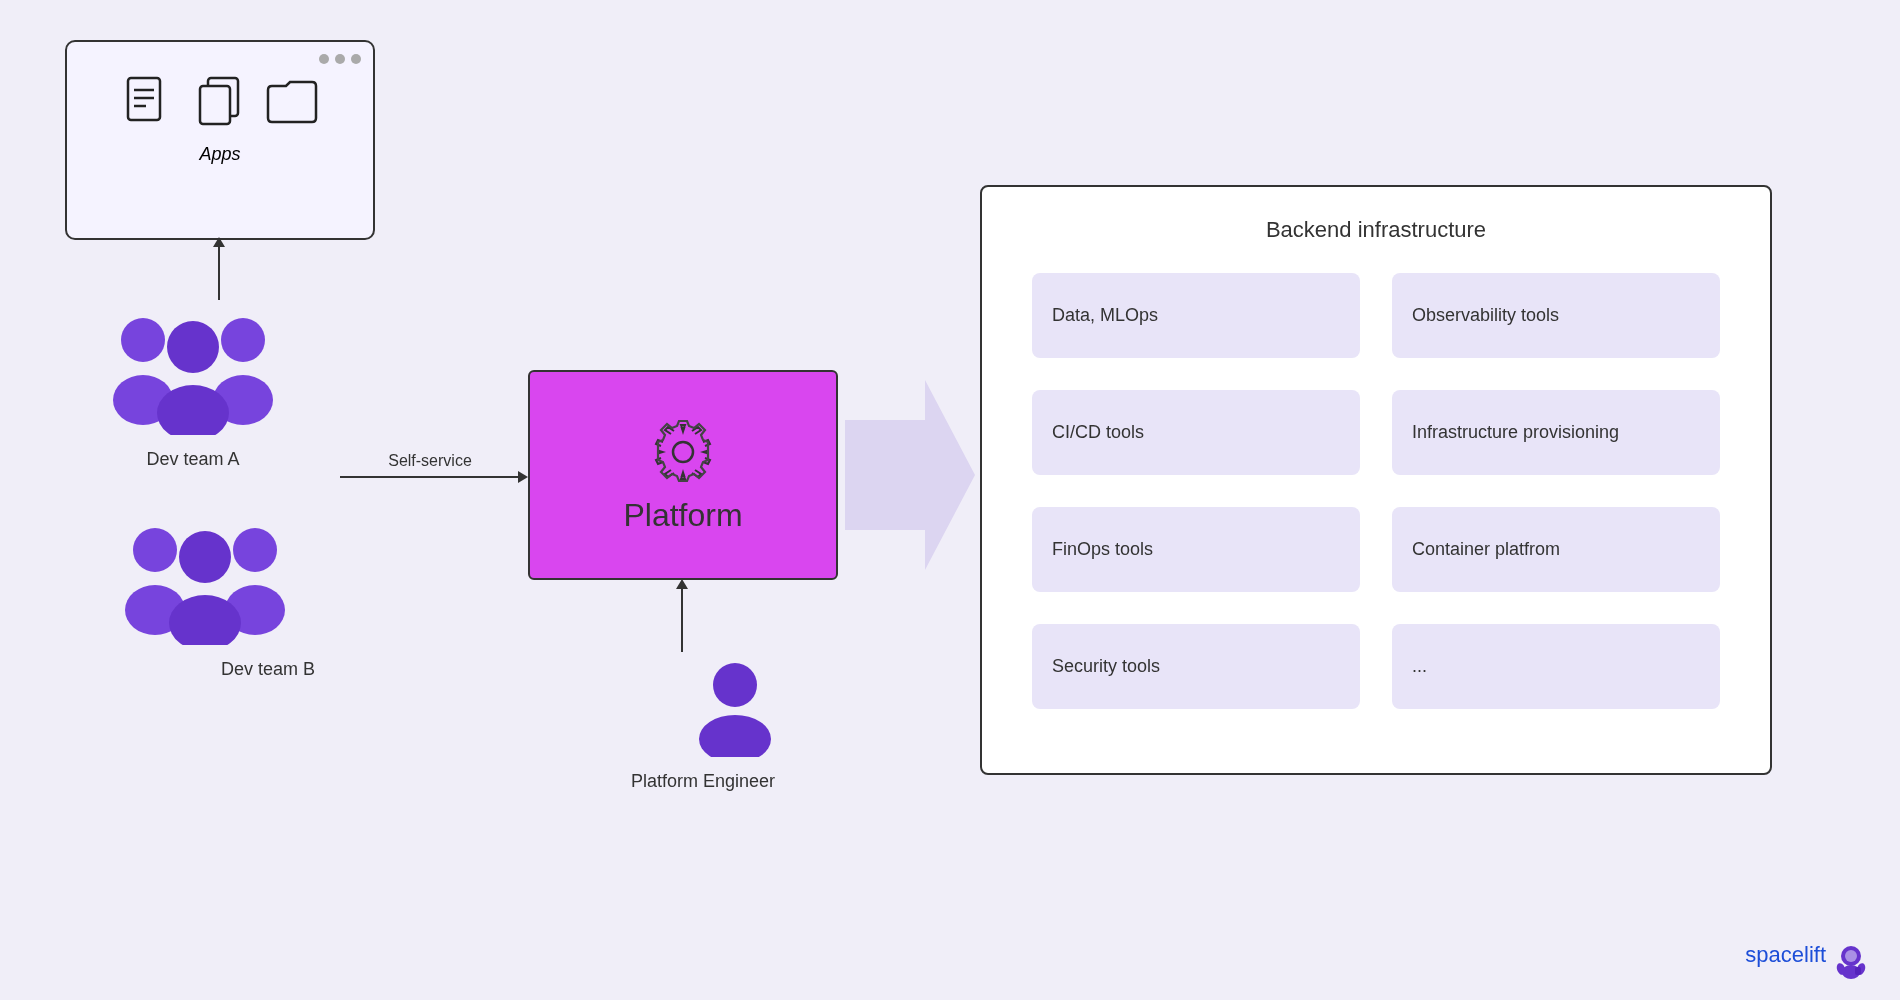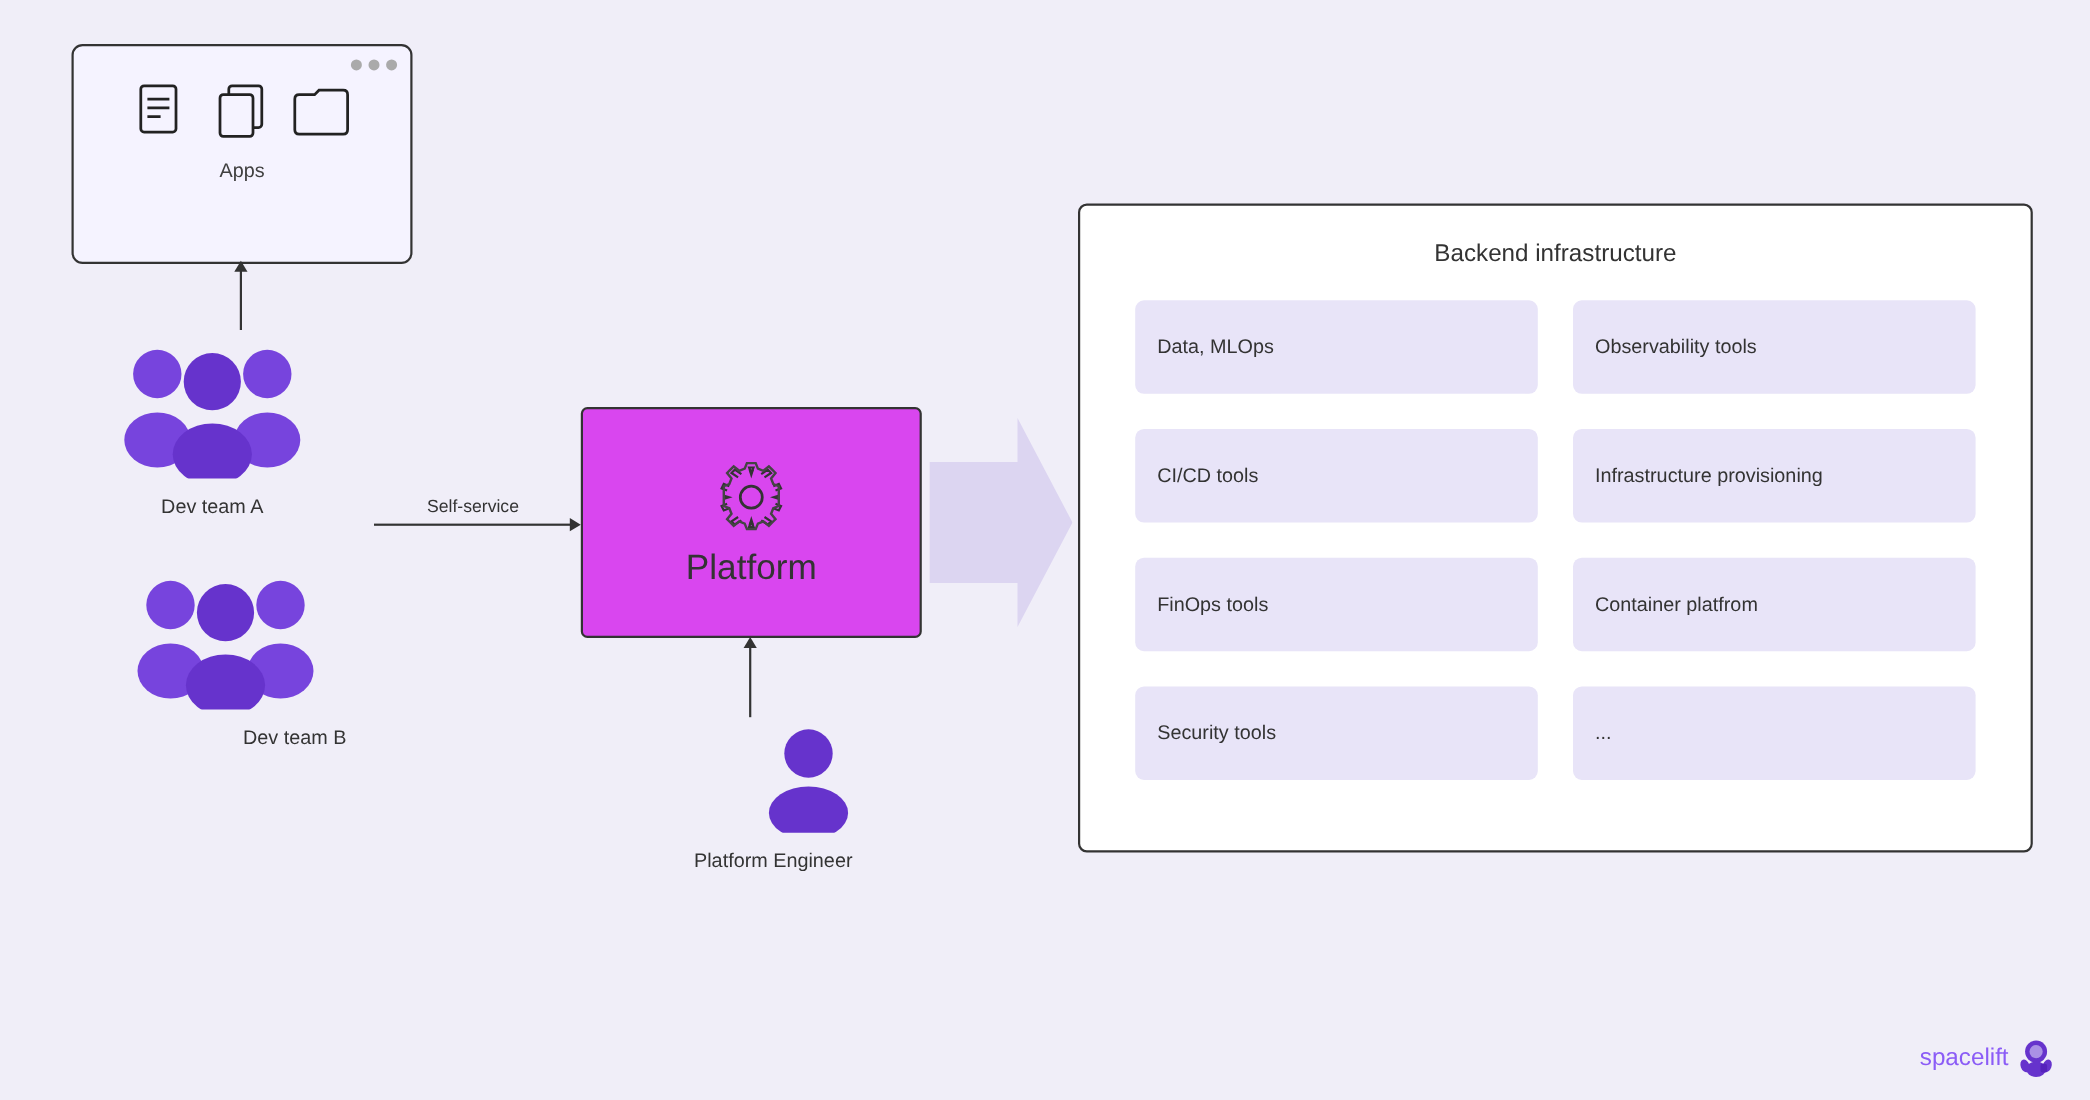--- a/index.html
+++ b/index.html
@@ -50,21 +50,22 @@
 
     .window-icon svg {
       width: 56px;
       height: 56px;
     }
 
     .apps-label {
       text-align: center;
       margin-top: 10px;
       font-size: 18px;
-      color: #404040;
+      color: #000000;
+      font-style: italic;
     }
 
     
     .arrow-up-apps {
       position: absolute;
       left: 218px;
       top: 245px;
       width: 2px;
       height: 55px;
       background: #333;
@@ -203,21 +204,21 @@
       top: 380px;
       width: 130px;
       height: 190px;
     }
 
     
     .backend-box {
       position: absolute;
       left: 980px;
       top: 185px;
-      width: 868px;
+      width: 792px;
       height: 590px;
       border: 2px solid #333;
       border-radius: 8px;
       background: #fff;
       padding: 30px;
     }
 
     .backend-title {
       text-align: center;
       font-size: 22px;
@@ -242,25 +243,24 @@
       display: flex;
       align-items: center;
     }
 
     
     .spacelift-logo {
       position: absolute;
       right: 30px;
       bottom: 20px;
       display: flex;
-      align-items: center;
       gap: 6px;
       font-size: 22px;
       font-weight: 500;
-      color: #8b5cf6;
+      color: #1d4ed8;
     }
 
     .spacelift-astronaut {
       width: 38px;
       height: 38px;
     }
   </style>
 </head>
 <body>
 

